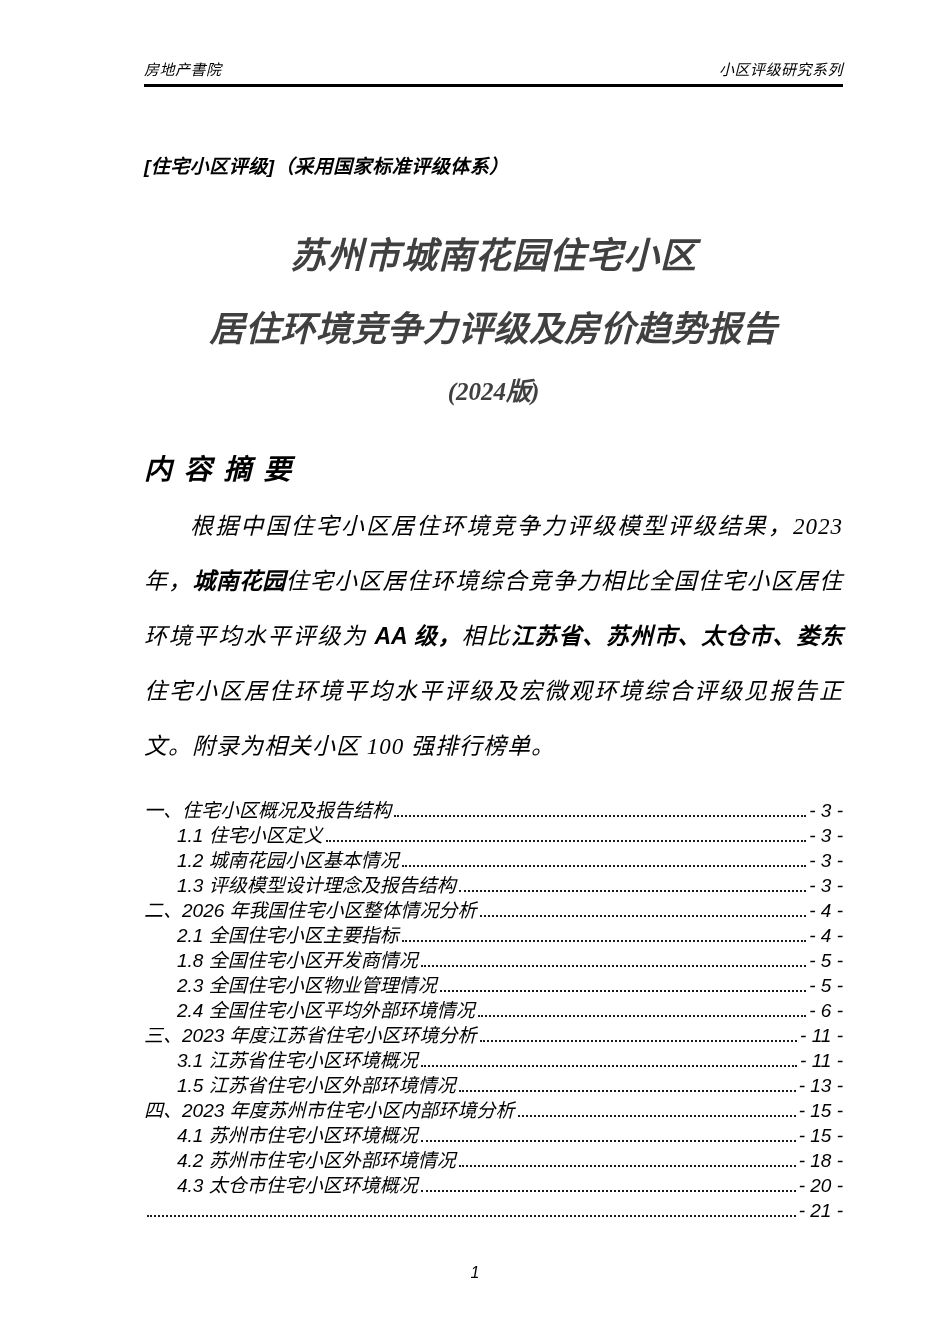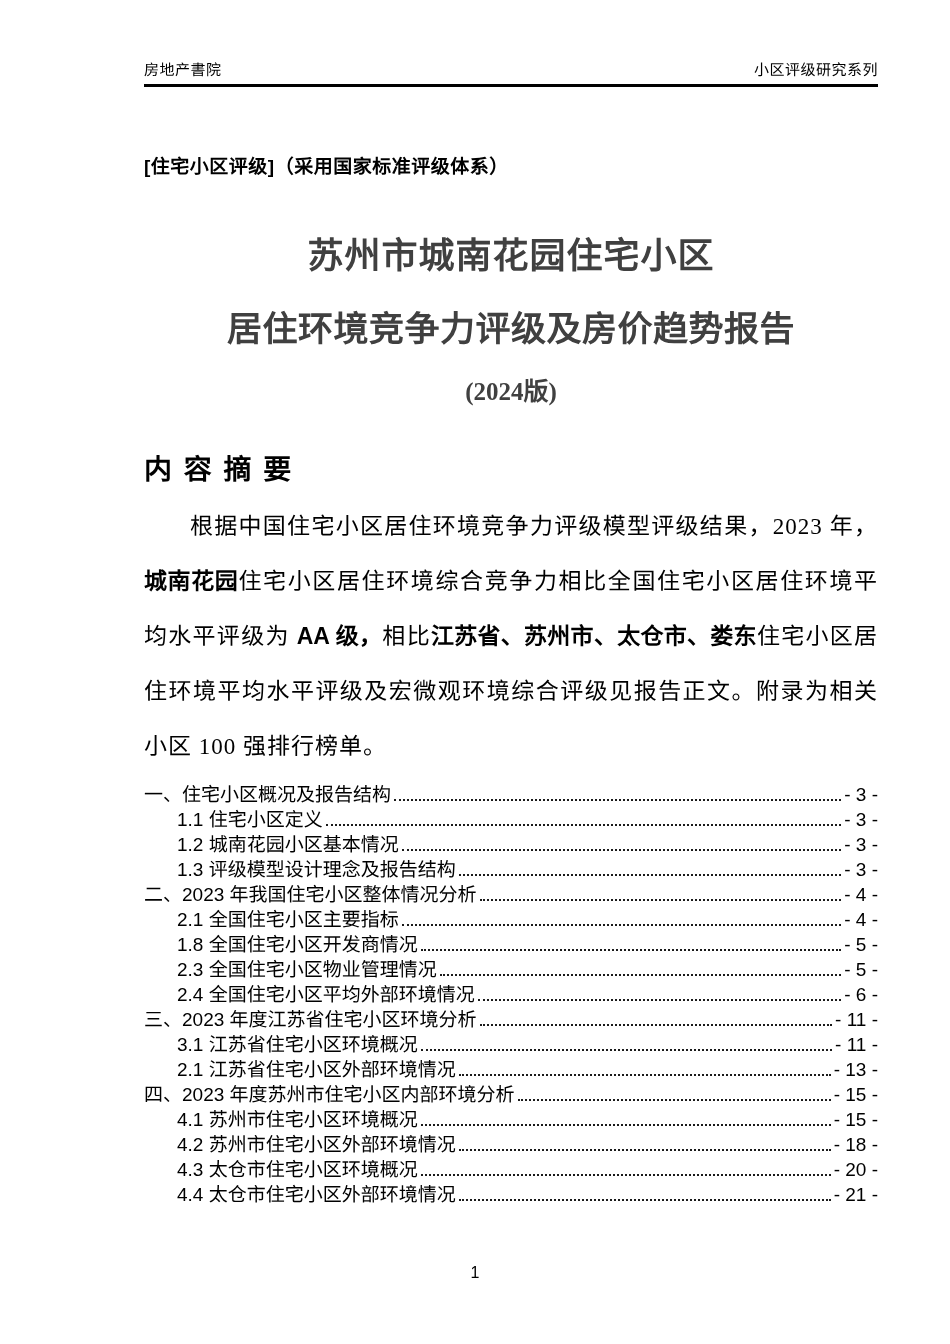--- a/index.html
+++ b/index.html
@@ -11,22 +11,23 @@
     width: 950px;
     height: 1344px;
     position: relative;
     overflow: hidden;
     font-family: "Liberation Sans", "DejaVu Sans", sans-serif;
     color: #000000;
   }
   .page {
     position: absolute;
     inset: 0;
-    padding: 58px 72px 0 144px;
+    padding: 58px 107px 0 144px;
     box-sizing: border-box;
+    font-style: italic;
   }
   
   .doc-header {
     display: flex;
     justify-content: space-between;
     align-items: flex-end;
     font-size: 15px;
     letter-spacing: 0.5px;
     padding-bottom: 5px;
     border-bottom: 3px solid #000000;
@@ -67,21 +68,21 @@
     text-indent: 2em;
     letter-spacing: 1px;
   }
   .summary-paragraph .b {
     font-weight: bold;
     font-family: "Liberation Sans", "DejaVu Sans", sans-serif;
     letter-spacing: 0;
   }
   
   .toc-list {
-    margin-top: 8px;
+    margin-top: 24px;
     font-size: 19px;
   }
   .toc-row {
     display: flex;
     align-items: baseline;
     height: 25px;
     line-height: 25px;
     white-space: nowrap;
   }
   .toc-row.lvl2 .toc-label { padding-left: 33px; }
@@ -142,21 +143,21 @@
         <span class="toc-label">1.2 城南花园小区基本情况</span>
         <span class="toc-dots"></span>
         <span class="toc-page">- 3 -</span>
       </div>
       <div class="toc-row lvl2">
         <span class="toc-label">1.3 评级模型设计理念及报告结构</span>
         <span class="toc-dots"></span>
         <span class="toc-page">- 3 -</span>
       </div>
       <div class="toc-row lvl1">
-        <span class="toc-label">二、2023 年我国住宅小区整体情况分析</span>
+        <span class="toc-label">二、2026 年我国住宅小区整体情况分析</span>
         <span class="toc-dots"></span>
         <span class="toc-page">- 4 -</span>
       </div>
       <div class="toc-row lvl2">
         <span class="toc-label">2.1 全国住宅小区主要指标</span>
         <span class="toc-dots"></span>
         <span class="toc-page">- 4 -</span>
       </div>
       <div class="toc-row lvl2">
         <span class="toc-label">1.8 全国住宅小区开发商情况</span>
@@ -177,21 +178,21 @@
         <span class="toc-label">三、2023 年度江苏省住宅小区环境分析</span>
         <span class="toc-dots"></span>
         <span class="toc-page">- 11 -</span>
       </div>
       <div class="toc-row lvl2">
         <span class="toc-label">3.1 江苏省住宅小区环境概况</span>
         <span class="toc-dots"></span>
         <span class="toc-page">- 11 -</span>
       </div>
       <div class="toc-row lvl2">
-        <span class="toc-label">2.1 江苏省住宅小区外部环境情况</span>
+        <span class="toc-label">1.5 江苏省住宅小区外部环境情况</span>
         <span class="toc-dots"></span>
         <span class="toc-page">- 13 -</span>
       </div>
       <div class="toc-row lvl1">
         <span class="toc-label">四、2023 年度苏州市住宅小区内部环境分析</span>
         <span class="toc-dots"></span>
         <span class="toc-page">- 15 -</span>
       </div>
       <div class="toc-row lvl2">
         <span class="toc-label">4.1 苏州市住宅小区环境概况</span>
@@ -202,21 +203,20 @@
         <span class="toc-label">4.2 苏州市住宅小区外部环境情况</span>
         <span class="toc-dots"></span>
         <span class="toc-page">- 18 -</span>
       </div>
       <div class="toc-row lvl2">
         <span class="toc-label">4.3 太仓市住宅小区环境概况</span>
         <span class="toc-dots"></span>
         <span class="toc-page">- 20 -</span>
       </div>
       <div class="toc-row lvl2">
-        <span class="toc-label">4.4 太仓市住宅小区外部环境情况</span>
         <span class="toc-dots"></span>
         <span class="toc-page">- 21 -</span>
       </div>
     </div>
 
   <div class="doc-footer">1</div>
 
 </div>
 
 </body></html>

